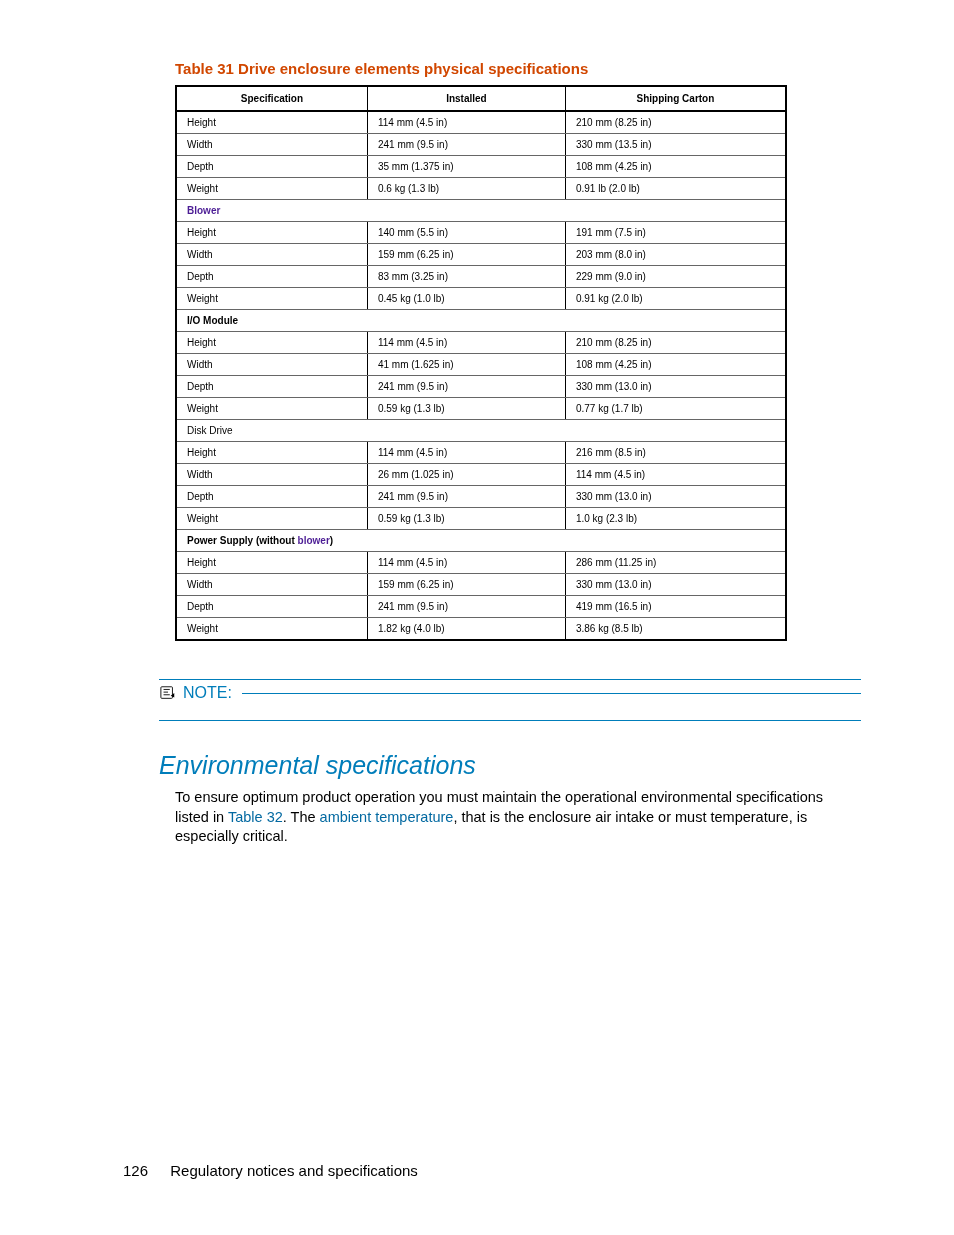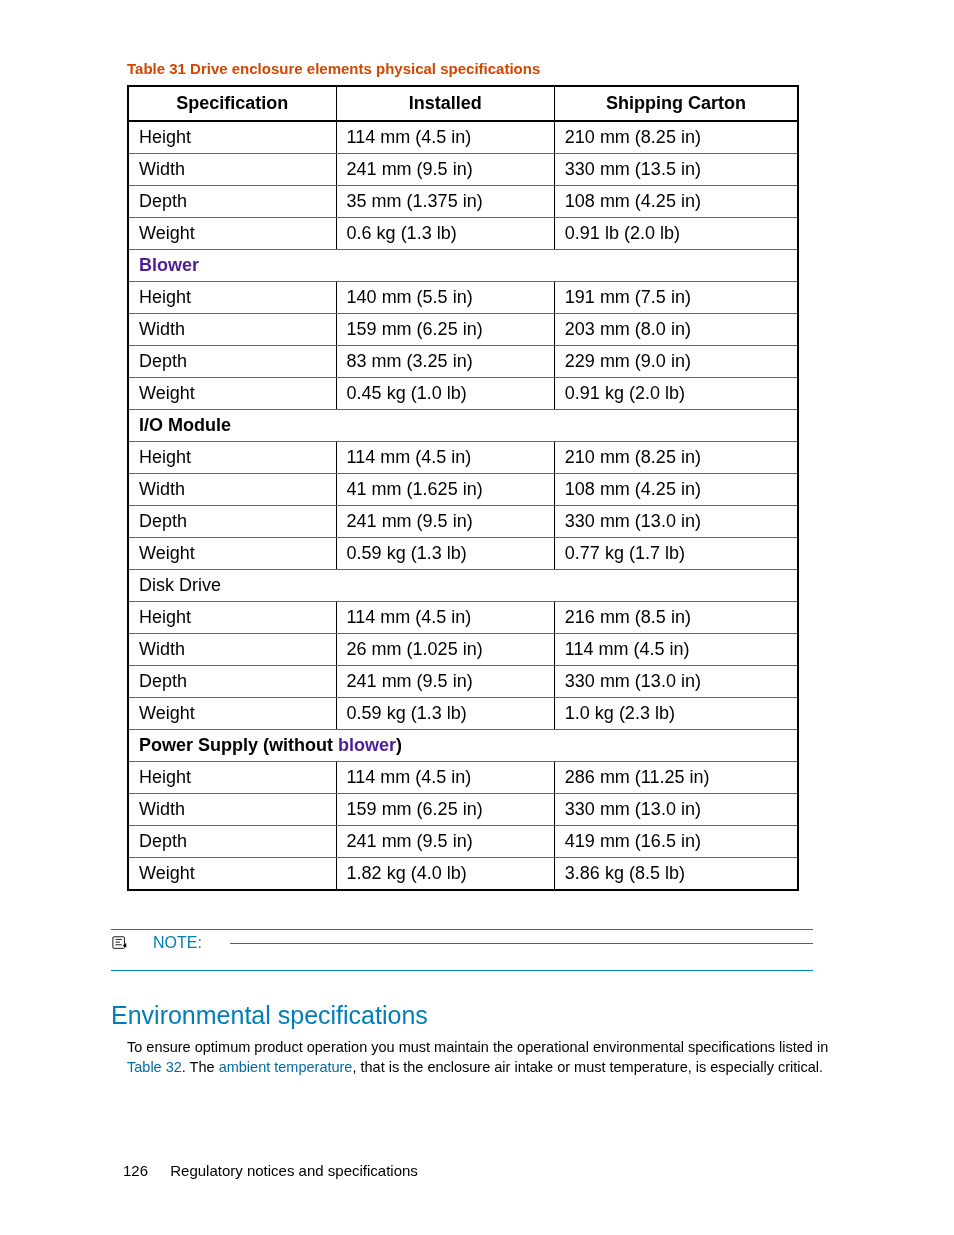--- a/index.html
+++ b/index.html
@@ -10,33 +10,34 @@
     padding: 0;
     background: #fff;
     color: #000;
     width: 954px;
     height: 1235px;
     box-sizing: border-box;
     position: relative;
   }
   .page {
     padding: 60px 123px 0 123px;
+    margin-left: 48px;
   }
   .table-caption {
     color: #d14700;
     font-weight: bold;
     font-size: 15px;
     margin: 0 0 8px 4px;
     font-stretch: condensed;
   }
   table.spec {
     border-collapse: collapse;
-    width: 672px;
+    width: 612px;
     margin-left: 4px;
-    font-size: 18px;
+    font-size: 10px;
   }
   table.spec th {
     border-top: 2px solid #000;
     border-bottom: 2px solid #000;
     border-left: 1px solid #000;
     border-right: 1px solid #000;
     font-weight: bold;
     text-align: center;
     padding: 6px 8px;
     font-stretch: condensed;
@@ -70,21 +71,21 @@
     padding: 0 0 14px 0;
     width: 702px;
   }
   .note-head {
     color: #007dba;
     font-size: 16px;
     font-weight: normal;
     margin: 4px 0 4px 0;
     display: flex;
     align-items: center;
-    gap: 24px;
+    gap: 6px;
     font-stretch: condensed;
   }
   .note-icon {
     width: 18px; height: 16px; display: inline-block;
   }
   .note-head .bar {
     display: inline-block;
     flex: 1;
     height: 1px;
     background: #007dba;
@@ -95,20 +96,21 @@
     margin-left: 24px;
     line-height: 1.35;
     font-stretch: condensed;
   }
   h2.section-heading {
     color: #007dba;
     font-weight: normal;
     font-size: 25px;
     margin: 30px 0 8px -12px;
     font-stretch: condensed;
+    font-style: italic;
   }
   .body-para {
     font-size: 14.5px;
     line-height: 1.35;
     margin: 0 0 0 4px;
     font-stretch: condensed;
   }
   .link { color: #0369a1; }
   .footer {
     position: absolute;

